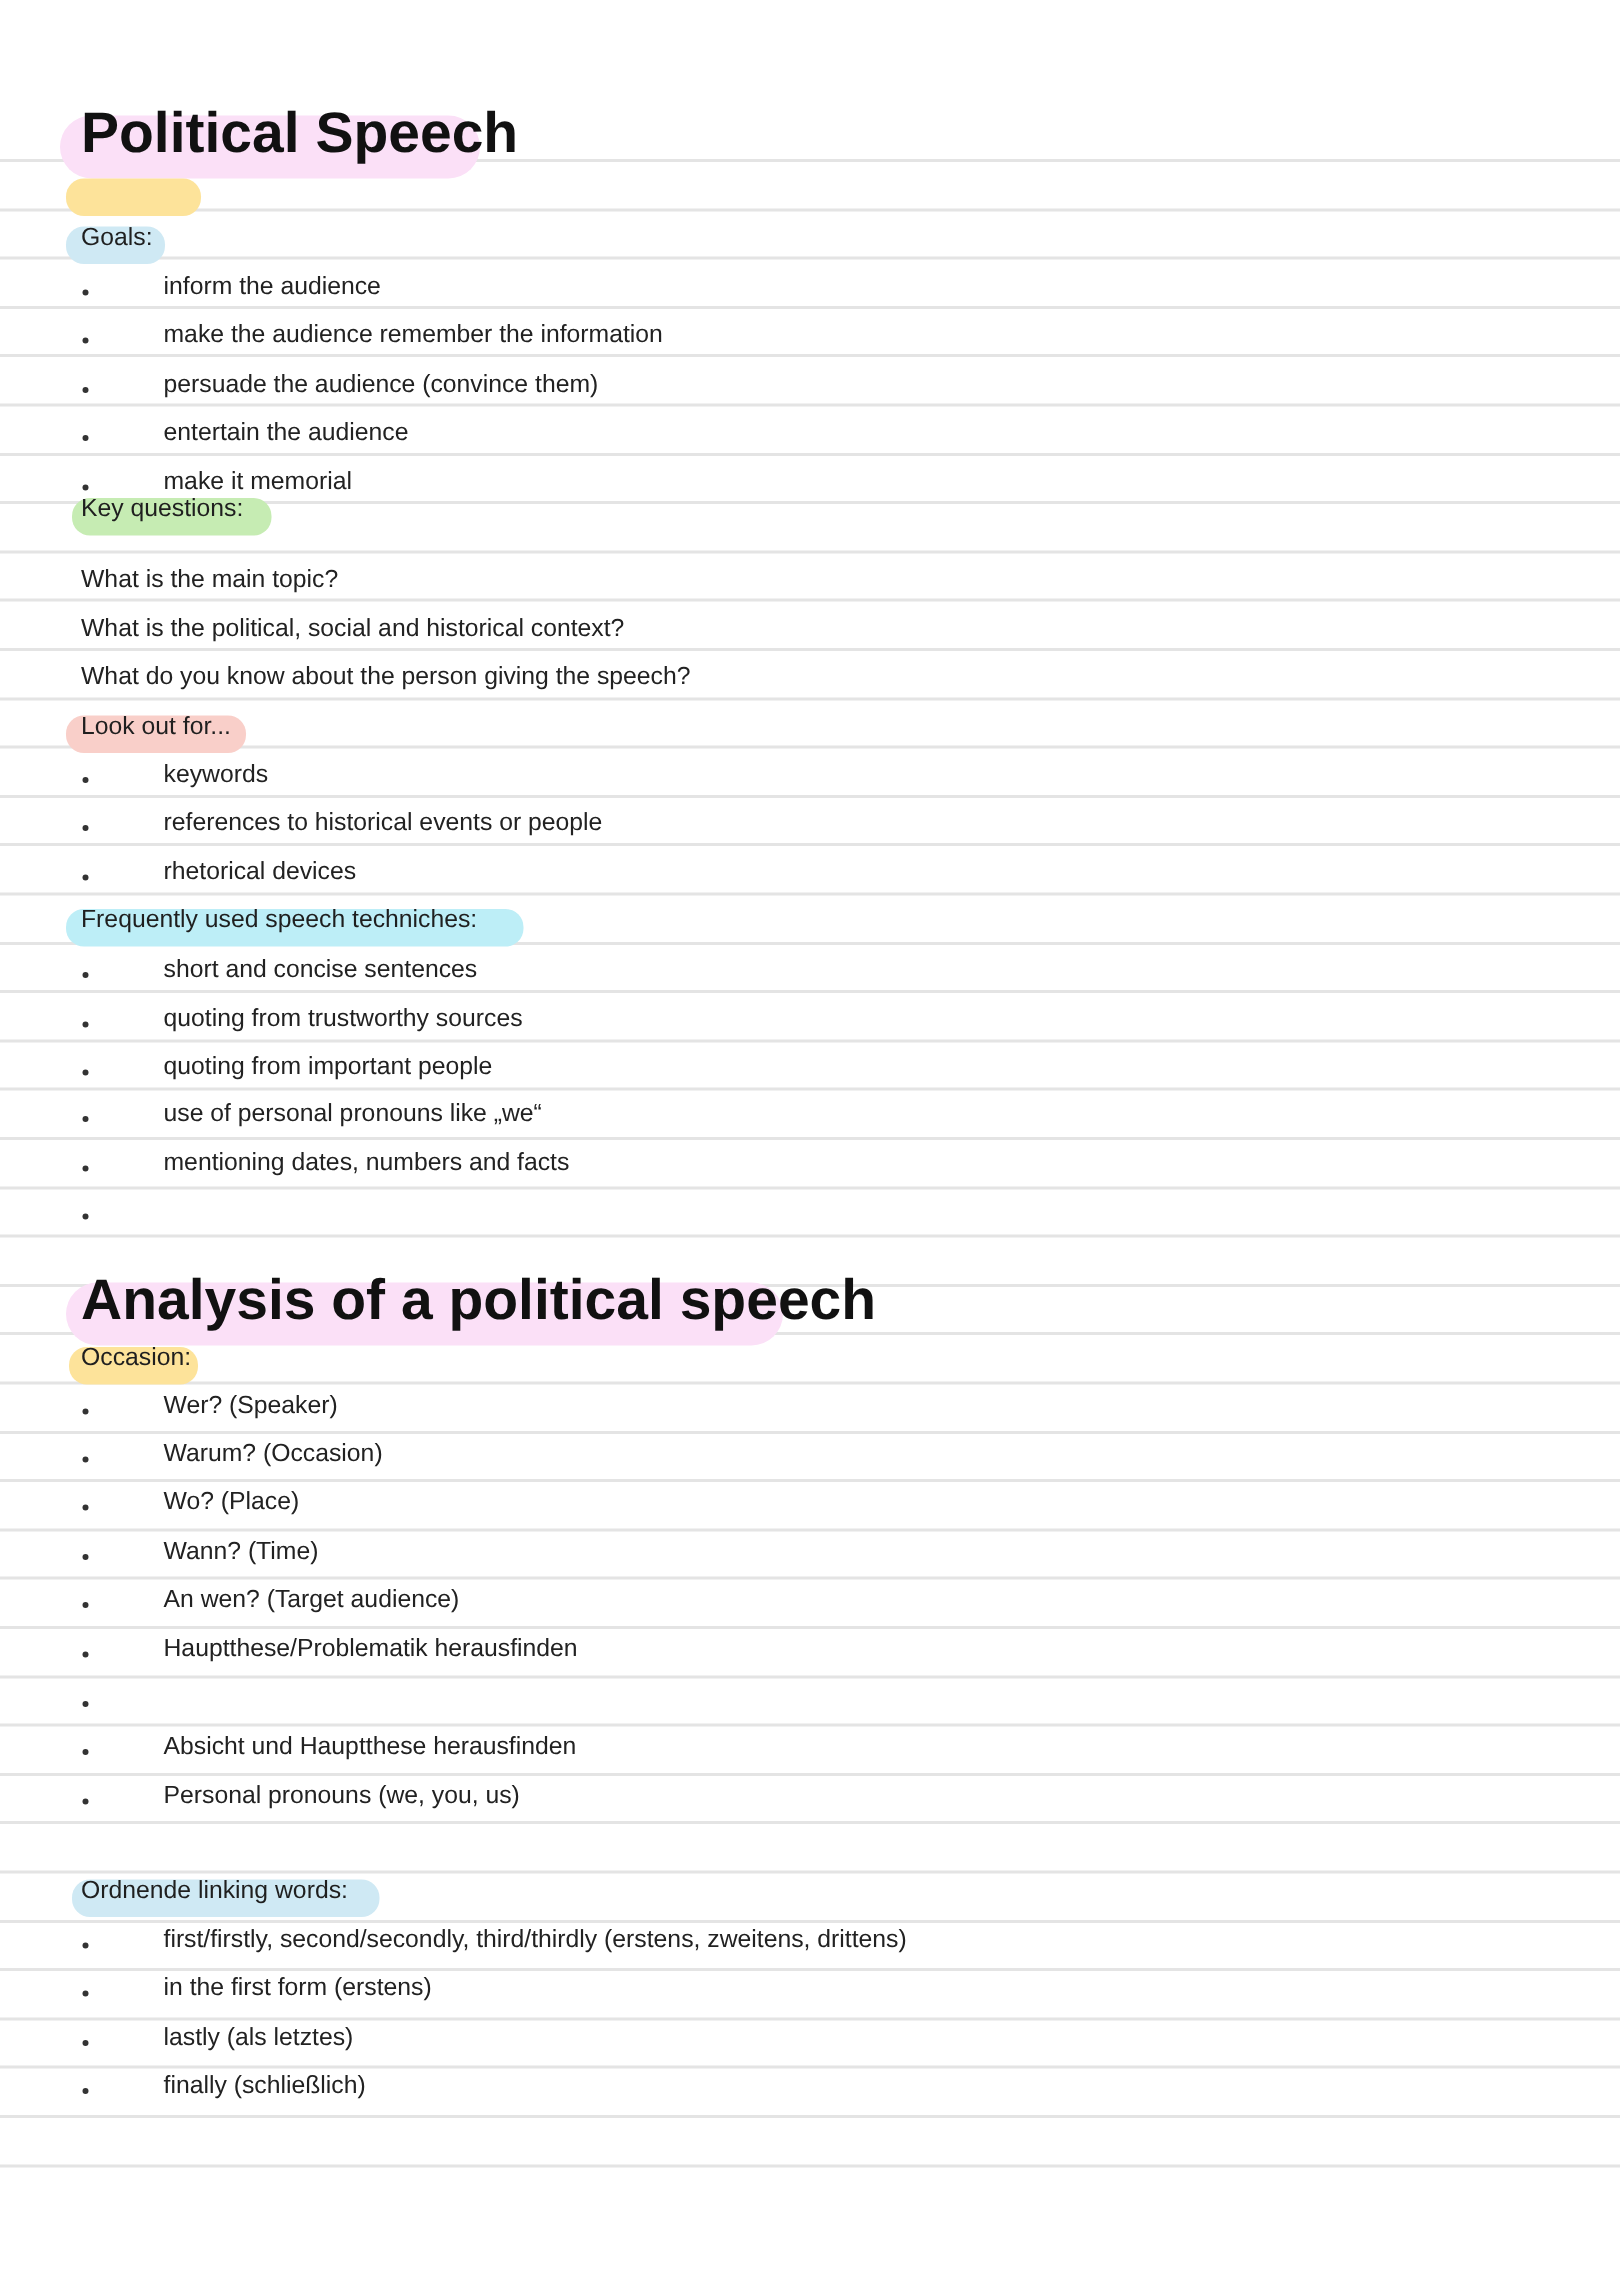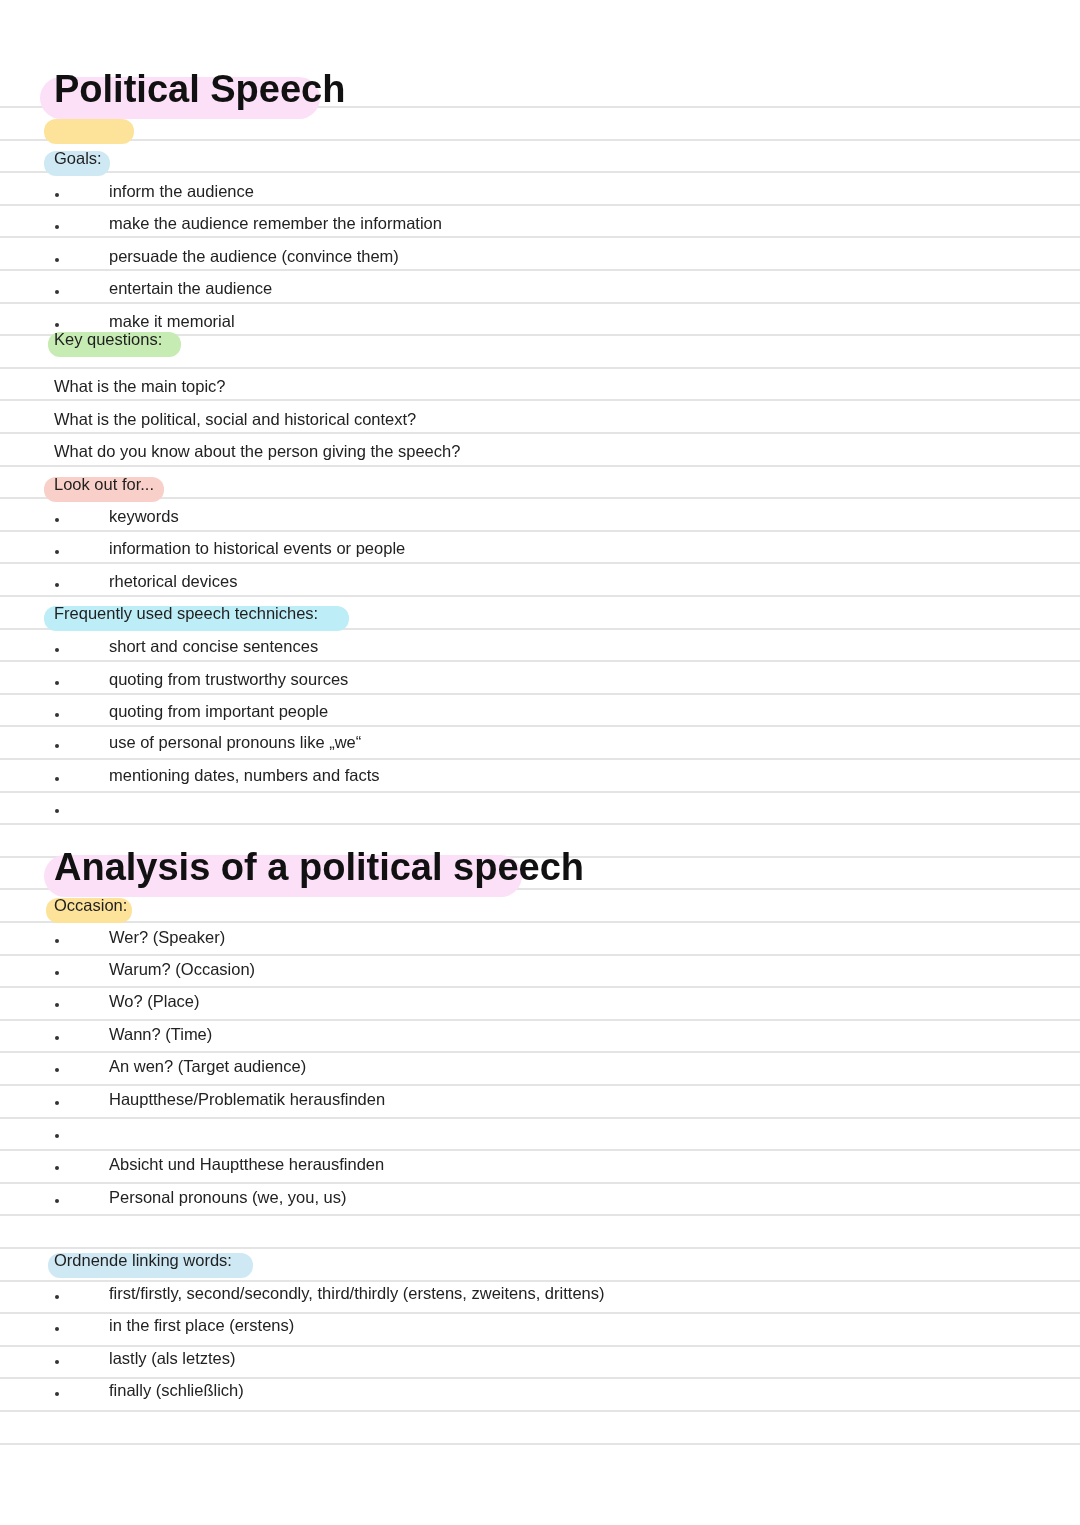--- a/index.html
+++ b/index.html
@@ -135,21 +135,21 @@
 <div class="line" style="top:465.4px">
   <div class="hl" style="left:44px;width:120px;background:#f9cfc9"></div>
   <div class="hl-label">Look out for...</div>
 </div>
 <div class="line" style="top:497px">
     <span class="bullet-dot"></span>
     <span class="txt bullet-txt">keywords</span>
   </div>
 <div class="line" style="top:529.6px">
     <span class="bullet-dot"></span>
-    <span class="txt bullet-txt">information to historical events or people</span>
+    <span class="txt bullet-txt">references to historical events or people</span>
   </div>
 <div class="line" style="top:562.2px">
     <span class="bullet-dot"></span>
     <span class="txt bullet-txt">rhetorical devices</span>
   </div>
 
 <div class="line" style="top:594.8px">
   <div class="hl" style="left:44px;width:305px;background:#bdeef7"></div>
   <div class="hl-label">Frequently used speech techniches:</div>
 </div>
@@ -225,21 +225,21 @@
 <div class="line" style="top:1241.5px">
   <div class="hl" style="left:48px;width:205px;background:#cfe9f4"></div>
   <div class="hl-label">Ordnende linking words:</div>
 </div>
 <div class="line" style="top:1274px">
     <span class="bullet-dot"></span>
     <span class="txt bullet-txt">first/firstly, second/secondly, third/thirdly (erstens, zweitens, drittens)</span>
   </div>
 <div class="line" style="top:1306.6px">
     <span class="bullet-dot"></span>
-    <span class="txt bullet-txt">in the first place (erstens)</span>
+    <span class="txt bullet-txt">in the first form (erstens)</span>
   </div>
 <div class="line" style="top:1339.2px">
     <span class="bullet-dot"></span>
     <span class="txt bullet-txt">lastly (als letztes)</span>
   </div>
 <div class="line" style="top:1371.8px">
     <span class="bullet-dot"></span>
     <span class="txt bullet-txt">finally (schließlich)</span>
   </div>
 

